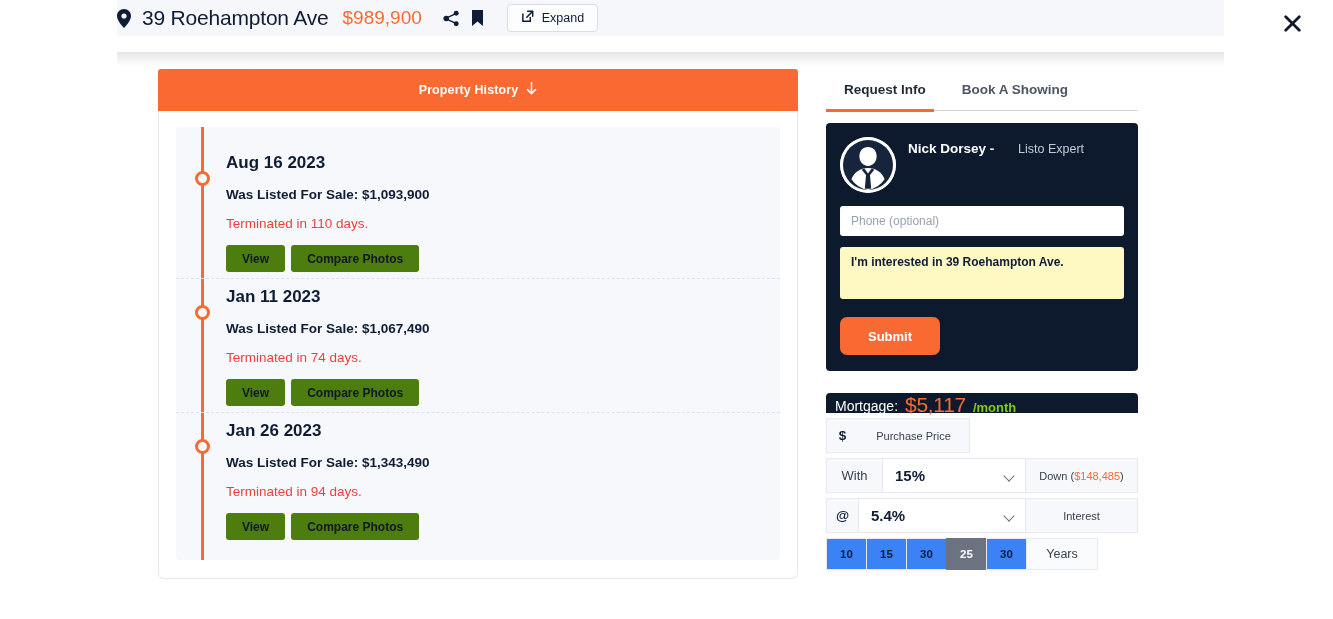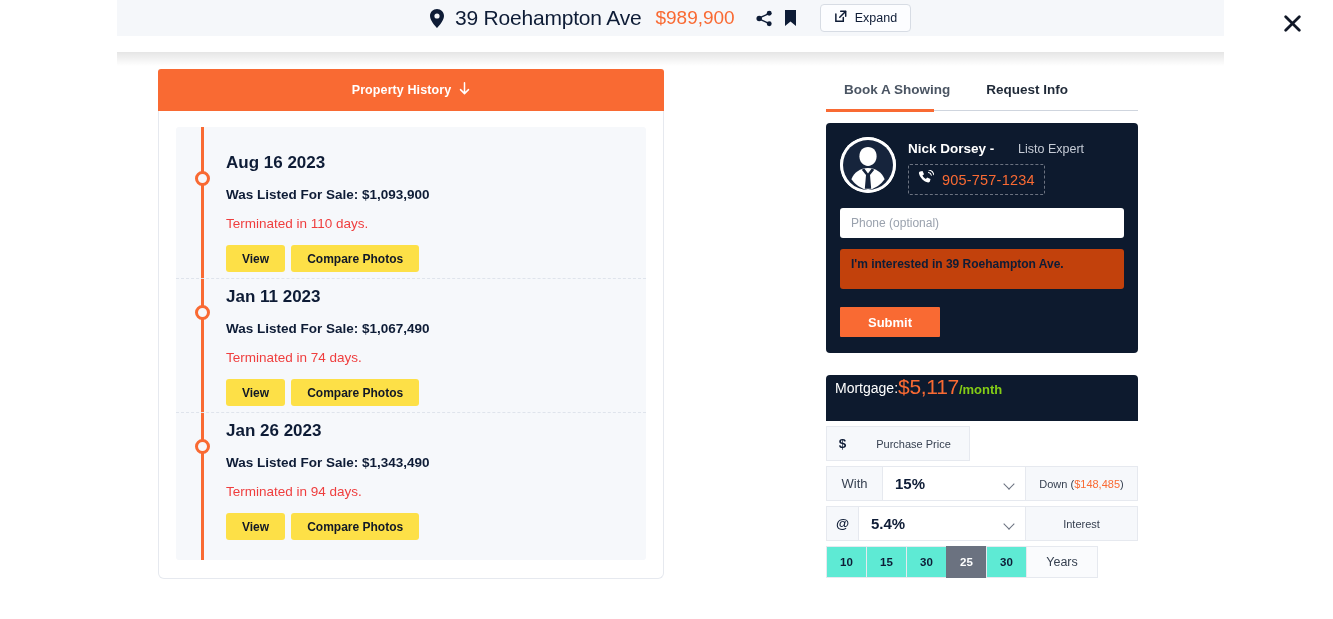--- a/index.html
+++ b/index.html
@@ -8,21 +8,21 @@
     background: #ffffff;
     font-family: "Liberation Sans", sans-serif;
     overflow: hidden;
   }
   .page { position: relative; width: 1333px; height: 619px; background:#ffffff; }
 
   
   .topbar {
     position: absolute; left: 117px; top: 0; width: 1107px; height: 36px;
     background: #f5f7fa;
-    display: flex; align-items: center; justify-content: center;
+    display: flex; align-items: center; 
   }
   .topbar-shadow {
     position:absolute; left:117px; top:52px; width:1107px; height:14px;
     background: linear-gradient(to bottom, rgba(0,0,0,0.10), rgba(0,0,0,0));
     pointer-events:none;
   }
   .topbar-inner { display:flex; align-items:center; gap:11px; }
   .pin-icon { display:flex; align-items:center; color:#0e1c36; }
   .addr {
     font-size: 21px; color:#0e1c36; font-weight:400; letter-spacing:-0.2px;
@@ -40,21 +40,21 @@
     white-space:nowrap;
   }
   .close-btn {
     position:absolute; right:26px; top:8px;
     width:30px; height:30px; display:flex; align-items:center; justify-content:center;
     font-size:21px; font-weight:700; color:#111827; cursor:pointer; line-height:1;
   }
 
   
   .history {
-    position:absolute; left:158px; top:69px; width:506px;
+    position:absolute; left:158px; top:69px; width:640px;
   }
   .history-head {
     height:42px; background:#f96a33; border-radius:3px 3px 0 0;
     display:flex; align-items:center; justify-content:center; gap:8px;
     color:#ffffff; font-size:12.5px; font-weight:600; letter-spacing:.1px;
     cursor:pointer;
   }
   .history-body {
     background:#ffffff; border:1px solid #e6e9ef; border-top:none;
     border-radius:0 0 6px 6px; padding:16px 17px 18px 17px;
@@ -71,21 +71,21 @@
   .tl-dot {
     position:absolute; left:19px; top:26px;
     width:15px; height:15px; border-radius:50%;
     background:#f6f8fb; border:3px solid #f96a33;
   }
   .tl-date { font-size:17px; font-weight:700; color:#0e1c36; margin-bottom:14px; }
   .tl-listed { font-size:13.5px; font-weight:700; color:#0e1c36; margin-bottom:14px; }
   .tl-term { font-size:13.5px; color:#ef3e3e; font-weight:400; margin-bottom:14px; }
   .tl-btns { display:flex; gap:6px; }
   .btn-amber {
-    background:#fde047; color:#111827; border:none; border-radius:3px;
+    background:#4d7c0f; color:#111827; border:none; border-radius:3px;
     height:27px; padding:0 16px; font-size:12px; font-weight:700;
     font-family:"Liberation Sans", sans-serif; cursor:pointer;
   }
 
   
   .rail { position:absolute; left:826px; top:80px; width:312px; }
 
   .tabs { display:flex; gap:0; border-bottom:1px solid #cfd5de; position:relative; }
   .tab {
     padding: 2px 18px 13px 18px; font-size:13.5px; font-weight:600; color:#4b5563;
@@ -112,36 +112,36 @@
     padding:5px 9px; display:inline-flex; align-items:center; gap:8px;
   }
   .phone-num { color:#f96a33; font-size:14.5px; font-weight:400; letter-spacing:.2px; }
   .field {
     margin-top:13px; width:100%; height:30px; border-radius:3px;
     border:none; background:#ffffff; padding:0 11px;
     font-family:"Liberation Sans", sans-serif; font-size:12px; color:#0e1c36;
   }
   .field::placeholder { color:#9aa2ae; font-weight:400; }
   .msg {
-    margin-top:11px; width:100%; height:40px; border-radius:3px; border:none;
-    background:#c2410c; padding:8px 11px; resize:none;
+    margin-top:11px; width:100%; height:52px; border-radius:3px; border:none;
+    background:#fef9c3; padding:8px 11px; resize:none;
     font-family:"Liberation Sans", sans-serif; font-size:12px; font-weight:700; color:#0e1c36;
     line-height:1.3;
   }
   .submit-btn {
-    margin-top:14px; background:#f96a33; color:#ffffff; border:none; border-radius:1px;
-    height:30px; padding:0 28px; font-size:13px; font-weight:700;
+    margin-top:14px; background:#f96a33; color:#ffffff; border:none; border-radius:7px;
+    height:38px; padding:0 28px; font-size:13px; font-weight:700;
     font-family:"Liberation Sans", sans-serif; cursor:pointer;
   }
 
   
   .mortgage { margin-top:22px; }
   .mort-head {
-    background:#0d1a2e; border-radius:4px 4px 0 0; height:46px;
-    display:flex; align-items:baseline; gap:0; padding:0 9px;
+    background:#0d1a2e; border-radius:4px 4px 0 0; height:20px;
+    display:flex; align-items:baseline; gap:7px; padding:0 9px;
   }
   .mort-label { color:#ffffff; font-size:14px; font-weight:400; position:relative; top:-1px; }
   .mort-amt { color:#f96a33; font-size:21px; font-weight:400; letter-spacing:-0.3px; }
   .mort-per { color:#84cc16; font-size:13px; font-weight:700; }
 
   .mrow { display:flex; margin-top:5px; height:35px; }
   .mrow:first-of-type { margin-top:0; }
   .m-pre {
     width:32px; flex:0 0 32px; background:#f6f8fb; border:1px solid #e6e9ef; border-right:none;
     display:flex; align-items:center; justify-content:center;
@@ -160,21 +160,21 @@
   }
   .m-suf {
     width:112px; flex:0 0 112px; background:#f6f8fb; border:1px solid #e6e9ef; border-left:none;
     display:flex; align-items:center; justify-content:center;
     font-size:11px; font-weight:400; color:#374151; white-space:nowrap;
   }
   .m-suf .accent { color:#f96a33;text-align:right; }
 
   .years-row { display:flex; margin-top:5px; height:32px; }
   .yr {
-    width:40px; flex:0 0 40px; background:#5eead4; border:1px solid #e6e9ef; border-right:none;
+    width:40px; flex:0 0 40px; background:#3b82f6; border:1px solid #e6e9ef; border-right:none;
     display:flex; align-items:center; justify-content:center;
     font-size:11.5px; font-weight:700; color:#0e1c36; cursor:pointer;
   }
   .yr.active { background:#6b7280; color:#ffffff; border-color:#6b7280; }
   .yr-label {
     width:72px; flex:0 0 72px; background:#fafbfd; border:1px solid #e6e9ef;
     display:flex; align-items:center; justify-content:center;
     font-size:12.5px; font-weight:400; color:#374151;
   }
 </style>
@@ -271,50 +271,41 @@
               </div>
             </div>
           </div>
       </div>
     </div>
   </div>
 
   <div class="rail">
 
     <div class="tabs">
+      <div class="tab active">Request Info</div>
       <div class="tab">Book A Showing</div>
-      <div class="tab active">Request Info</div>
       <div class="tab-underline"></div>
     </div>
 
     <div class="agent-card">
       <div class="agent-top">
         <div class="avatar">
           <svg width="56" height="56" viewBox="0 0 56 56">
             <circle cx="28" cy="28" r="28" fill="#ffffff"></circle>
             <circle cx="28" cy="28" r="25" fill="#16243c"></circle>
             <path d="M28 10c5.2 0 8.6 3.8 8.6 9.3 0 5.4-3.6 9.6-8.6 9.6s-8.6-4.2-8.6-9.6C19.4 13.8 22.8 10 28 10z" fill="#ffffff"></path>
             <path d="M28 31c-7.5 0-14.5 4.6-16.6 11.3A25 25 0 0 0 28 53a25 25 0 0 0 16.6-10.7C42.5 35.6 35.5 31 28 31z" fill="#ffffff"></path>
             <path d="M24.3 31.4 28 36.5l3.7-5.1 2.6 1.3-4.3 5.2 1.2 13.9h-6.4l1.2-13.9-4.3-5.2z" fill="#16243c"></path>
           </svg>
         </div>
         <div class="agent-meta">
           <div class="agent-name">
             <span>Nick Dorsey -</span>
             <span class="role">Listo Expert</span>
           </div>
-          <div class="phone-box">
-            <span>
-              <svg width="16" height="15" viewBox="0 0 17 16">
-                <path d="M2.2 1.6 4.8 1l1.6 3.6-1.7 1.3c.7 1.7 2 3 3.7 3.7l1.3-1.7L13.3 9.5l-.6 2.6c-.2.9-1.1 1.4-2 1.2C6.3 12.3 2.3 8.4 1 3.6.8 2.7 1.3 1.8 2.2 1.6z" fill="#ffffff"></path>
-                <path d="M11.2 2.6c1.5.3 2.7 1.5 3 3M11.6 0c2.6.5 4.7 2.5 5.2 5" stroke="#ffffff" stroke-width="1.2" fill="none" stroke-linecap="round"></path>
-              </svg>
-            </span>
-            <span class="phone-num">905-757-1234</span>
-          </div>
         </div>
       </div>
 
       <input class="field" type="text" placeholder="Phone (optional)" style="">
       <textarea class="msg" style="">I'm interested in 39 Roehampton Ave.</textarea>
       <button class="submit-btn">Submit</button>
     </div>
 
     <div class="mortgage">
       <div class="mort-head">

